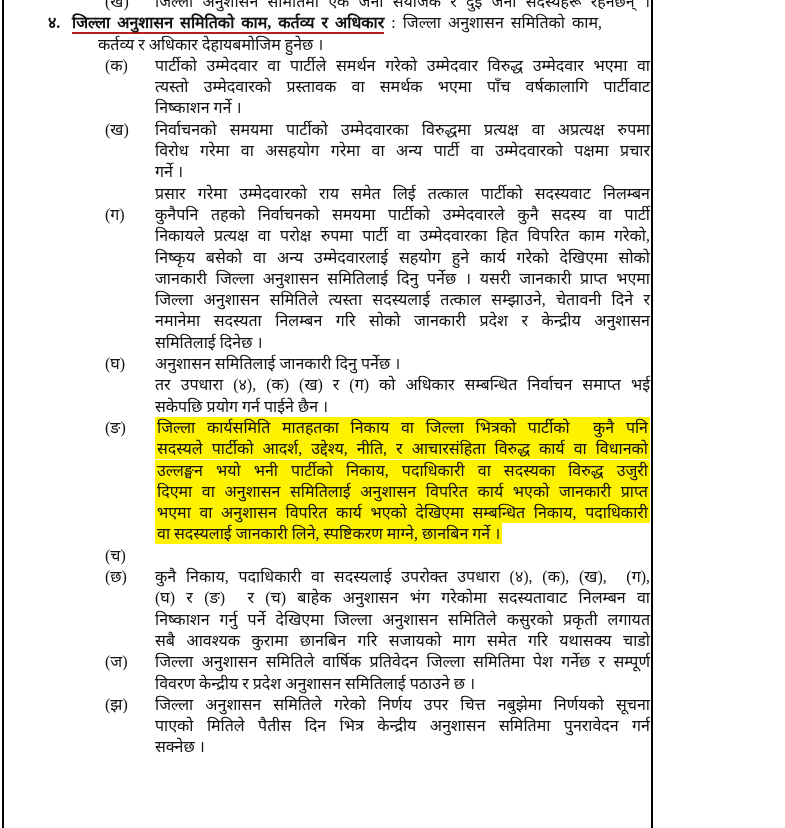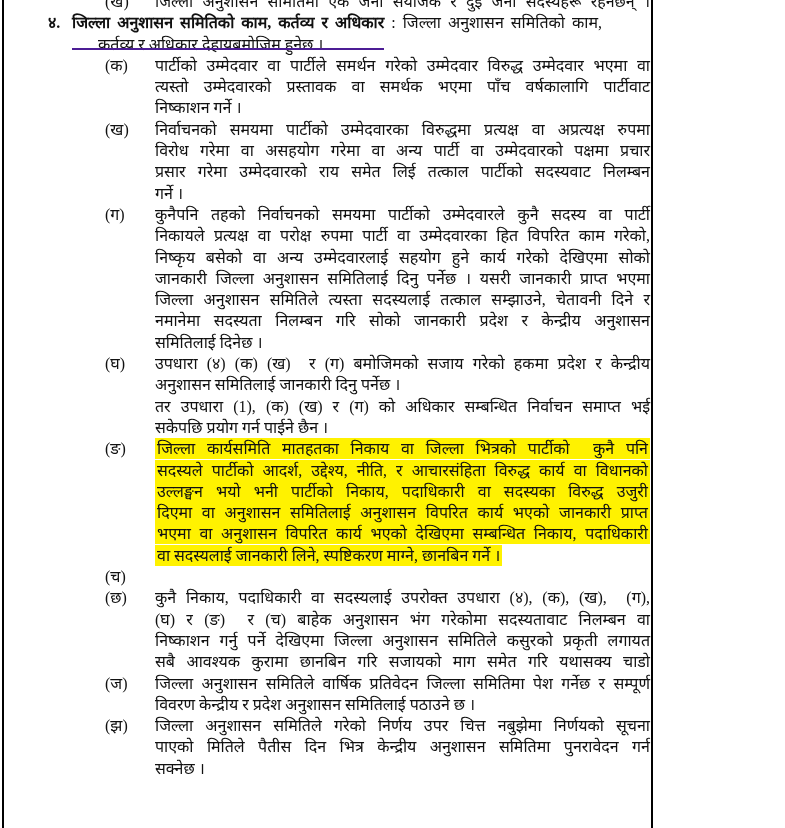--- a/index.html
+++ b/index.html
@@ -25,21 +25,21 @@
   }
   .line.last{text-align:left;text-align-last:left;-moz-text-align-last:left;}
   
   .item{display:flex;align-items:flex-start;padding-left:105px;}
   .item .label{flex:0 0 50px;width:50px;}
   .item .body{flex:0 0 495px;width:495px;}
   
   .heading{padding-left:48px;width:602px;box-sizing:border-box;position:relative;}
   .h1line{padding-left:24px;position:relative;}
   .h-number{position:absolute;left:0;top:0;font-weight:bold;}
-  .h-title{font-weight:bold;border-bottom:2px solid #4c1d95;padding-bottom:17px;}
+  .h-title{font-weight:bold;border-bottom:2px solid #b91c1c;padding-bottom:1px;}
   .h-line2{margin-left:50px;}
   .hl{
     background:var(--hl,#fff200);
     padding:2px 2px 2px 2px;
     box-decoration-break:clone;
   }
 </style>
 </head>
 <body>
 
@@ -71,44 +71,43 @@
             <div class="line">त्यस्तो उम्मेदवारको प्रस्तावक वा समर्थक भएमा पाँच वर्षकालागि पार्टीवाट</div>
             <div class="line last">निष्काशन गर्ने ।</div>
           </div>
   </div>
 
   <div class="item">
     <span class="label">(ख)</span>
     <div class="body">
             <div class="line">निर्वाचनको समयमा पार्टीको उम्मेदवारका विरुद्धमा प्रत्यक्ष वा अप्रत्यक्ष रुपमा</div>
             <div class="line">विरोध गरेमा वा असहयोग गरेमा वा अन्य पार्टी वा उम्मेदवारको पक्षमा प्रचार</div>
+            <div class="line last">गर्ने ।</div>
             <div class="line">प्रसार गरेमा उम्मेदवारको राय समेत लिई तत्काल पार्टीको सदस्यवाट निलम्बन</div>
-            <div class="line last">गर्ने ।</div>
           </div>
   </div>
 
   <div class="item">
     <span class="label">(ग)</span>
     <div class="body">
             <div class="line">कुनैपनि तहको निर्वाचनको समयमा पार्टीको उम्मेदवारले कुनै सदस्य वा पार्टी</div>
             <div class="line">निकायले प्रत्यक्ष वा परोक्ष रुपमा पार्टी वा उम्मेदवारका हित विपरित काम गरेको,</div>
             <div class="line">निष्कृय बसेको वा अन्य उम्मेदवारलाई सहयोग हुने कार्य गरेको देखिएमा सोको</div>
             <div class="line">जानकारी जिल्ला अनुशासन समितिलाई दिनु पर्नेछ । यसरी जानकारी प्राप्त भएमा</div>
             <div class="line">जिल्ला अनुशासन समितिले त्यस्ता सदस्यलाई तत्काल सम्झाउने, चेतावनी दिने र</div>
             <div class="line">नमानेमा सदस्यता निलम्बन गरि सोको जानकारी प्रदेश र केन्द्रीय अनुशासन</div>
             <div class="line last">समितिलाई दिनेछ ।</div>
           </div>
   </div>
 
   <div class="item">
     <span class="label">(घ)</span>
     <div class="body">
-            <div class="line">उपधारा (४) (क) (ख) &nbsp;र (ग) बमोजिमको सजाय गरेको हकमा प्रदेश र केन्द्रीय</div>
             <div class="line last">अनुशासन समितिलाई जानकारी दिनु पर्नेछ ।</div>
-            <div class="line">तर उपधारा (1), (क) (ख) र (ग) को अधिकार सम्बन्धित निर्वाचन समाप्त भई</div>
+            <div class="line">तर उपधारा (४), (क) (ख) र (ग) को अधिकार सम्बन्धित निर्वाचन समाप्त भई</div>
             <div class="line last">सकेपछि प्रयोग गर्न पाईने छैन ।</div>
           </div>
   </div>
 
   <div class="item">
     <span class="label">(ङ)</span>
     <div class="body">
             <div class="line"><span class="hl">जिल्ला कार्यसमिति मातहतका निकाय वा जिल्ला भित्रको पार्टीको &nbsp;कुनै पनि</span></div>
             <div class="line"><span class="hl">सदस्यले पार्टीको आदर्श, उद्देश्य, नीति, र आचारसंहिता विरुद्ध कार्य वा विधानको</span></div>
             <div class="line"><span class="hl">उल्लङ्घन भयो भनी पार्टीको निकाय, पदाधिकारी वा सदस्यका विरुद्ध उजुरी</span></div>

